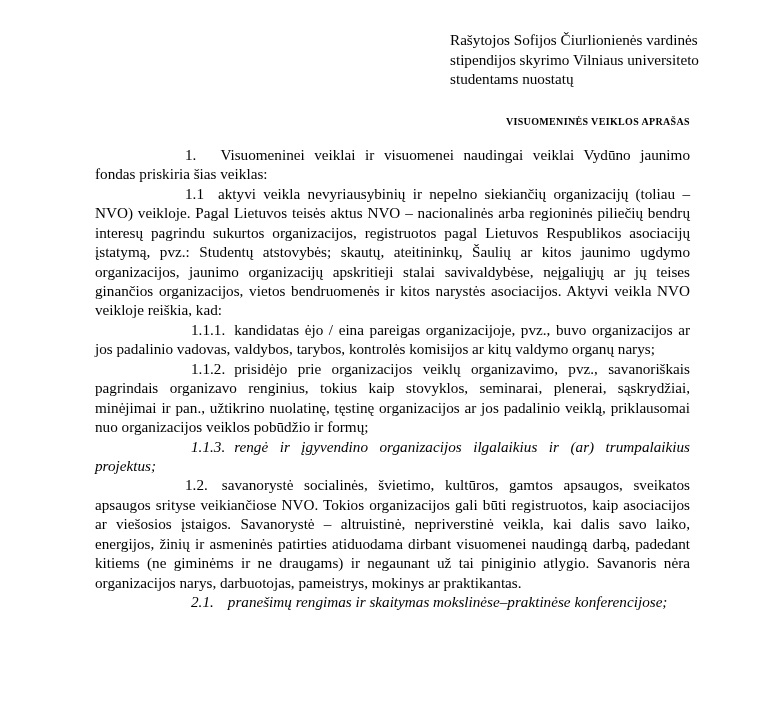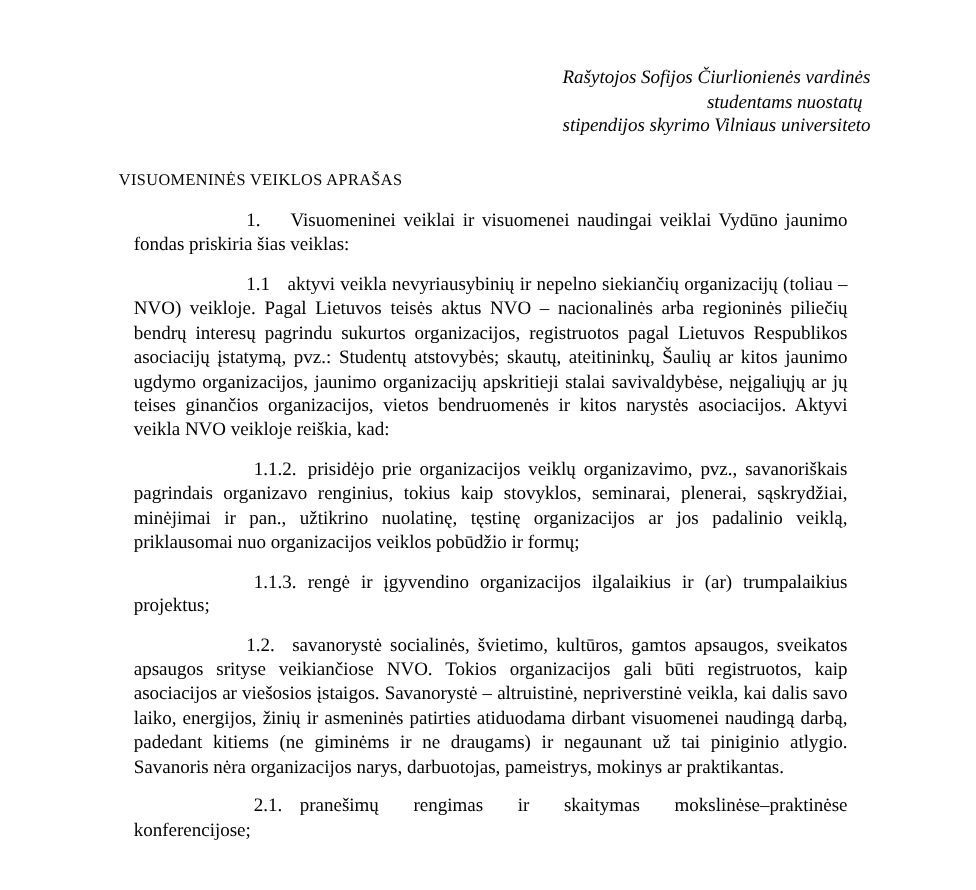--- a/index.html
+++ b/index.html
@@ -18,88 +18,90 @@
   }
   .page {
     position: relative;
     width: 781px;
     height: 712px;
     box-sizing: border-box;
     padding: 0 91px 0 95px;
   }
   
   .doc-header {
-    padding-top: 52px;
+    padding-top: 30px;
     margin-left: 355px;
     font-size: 15.2px;
     line-height: 19.6px;
-    text-align: right;
-    font-style: italic;
+    text-align: left;
   }
   .doc-header .hline {
     display: block;
     white-space: nowrap;
   }
   
   .doc-title {
     margin-top: 23px;
-    text-align: left;
-    font-weight: normal;
-    font-size: 13px;
+    text-align: right;
+    font-weight: bold;
+    font-size: 10px;
     letter-spacing: 0.35px;
     line-height: 20px;
   }
   
   .body-text {
     margin-top: 13px;
   }
   p.para {
-    margin: 12px;
+    margin: 0;
     font-size: 15.2px;
     line-height: 19.45px;
     text-align: justify;
     text-justify: inter-word;
     hyphens: none;
   }
   p.indent-1 { text-indent: 45px; }
   p.indent-2 { text-indent: 48px; }
   
   .num {
     display: inline-block;
     white-space: pre;
   }
   .gap-a { display: inline-block; width: 24px; }
   .gap-b { display: inline-block; width: 9px; }
   .gap-c { display: inline-block; width: 14px; }
   
-  .lastline { text-align: left; }
+  .lastline { text-align: left; font-style: italic; }
 </style>
 </head>
 <body>
 
 <div class="page">
 
   <div class="doc-header">
     <span class="hline">Rašytojos Sofijos Čiurlionienės vardinės</span>
+    <span class="hline">stipendijos skyrimo Vilniaus universiteto</span>
     <span class="hline">studentams nuostatų</span>
-    <span class="hline">stipendijos skyrimo Vilniaus universiteto</span>
   </div>
 
   <div class="doc-title">VISUOMENINĖS VEIKLOS APRAŠAS</div>
 
   <div class="body-text">
 
     <p class="para indent-1">
       <span class="num">1.</span><span class="gap-a"></span><span>Visuomeninei veiklai ir visuomenei naudingai veiklai Vydūno jaunimo fondas priskiria šias veiklas:</span>
     </p>
 
     <p class="para indent-1">
       <span class="num">1.1</span><span class="gap-c"></span><span>aktyvi veikla nevyriausybinių ir nepelno siekiančių organizacijų (toliau – NVO) veikloje. Pagal Lietuvos teisės aktus NVO – nacionalinės arba regioninės piliečių bendrų interesų pagrindu sukurtos organizacijos, registruotos pagal Lietuvos Respublikos asociacijų įstatymą, pvz.: Studentų atstovybės; skautų, ateitininkų, Šaulių ar kitos jaunimo ugdymo organizacijos, jaunimo organizacijų apskritieji stalai savivaldybėse, neįgaliųjų ar jų teises ginančios organizacijos, vietos bendruomenės ir kitos narystės asociacijos. Aktyvi veikla NVO veikloje reiškia, kad:</span>
     </p>
 
+    <p class="para indent-2">
+      <span class="num">1.1.1.</span><span class="gap-b"></span><span>kandidatas ėjo / eina pareigas organizacijoje, pvz., buvo organizacijos ar jos padalinio vadovas, valdybos, tarybos, kontrolės komisijos ar kitų valdymo organų narys;</span>
+    </p>
 
     <p class="para indent-2">
       <span class="num">1.1.2.</span><span class="gap-b"></span><span>prisidėjo prie organizacijos veiklų organizavimo, pvz., savanoriškais pagrindais organizavo renginius, tokius kaip stovyklos, seminarai, plenerai, sąskrydžiai, minėjimai ir pan., užtikrino nuolatinę, tęstinę organizacijos ar jos padalinio veiklą, priklausomai nuo organizacijos veiklos pobūdžio ir formų;</span>
     </p>
 
     <p class="para indent-2 lastline">
       <span class="num">1.1.3.</span><span class="gap-b"></span><span>rengė ir įgyvendino organizacijos ilgalaikius ir (ar) trumpalaikius projektus;</span>
     </p>
 
     <p class="para indent-1">

